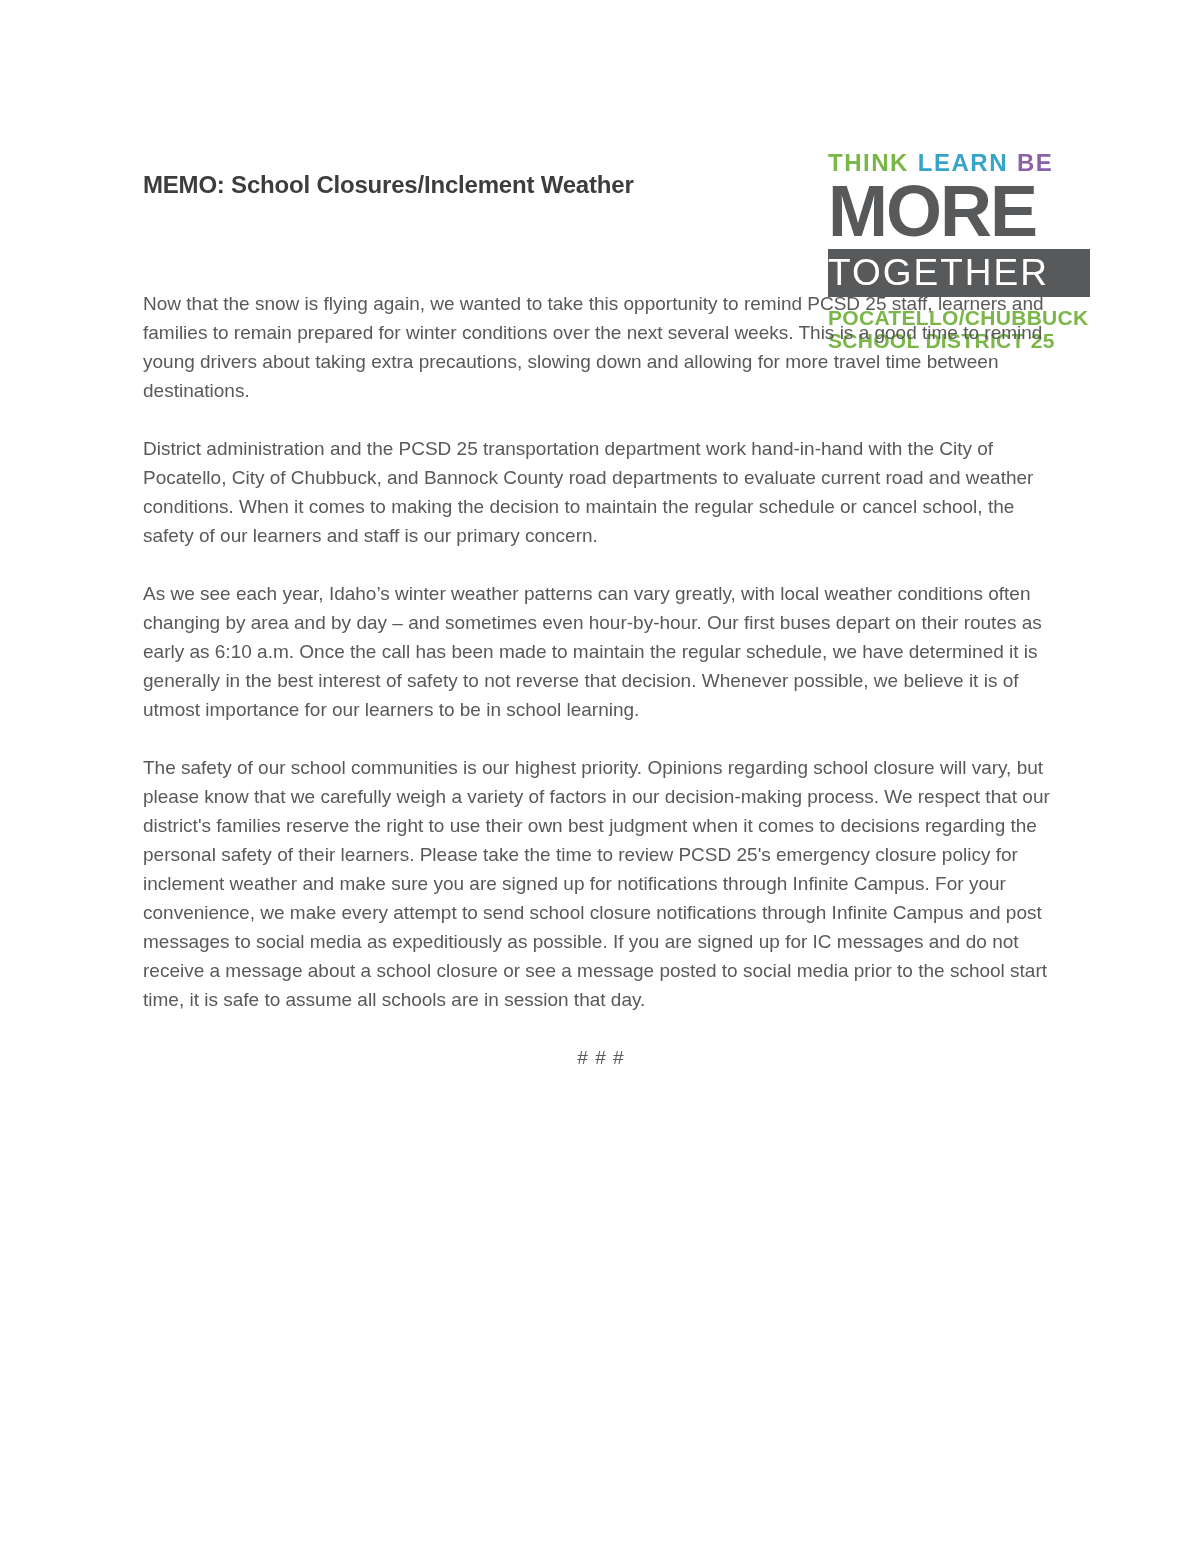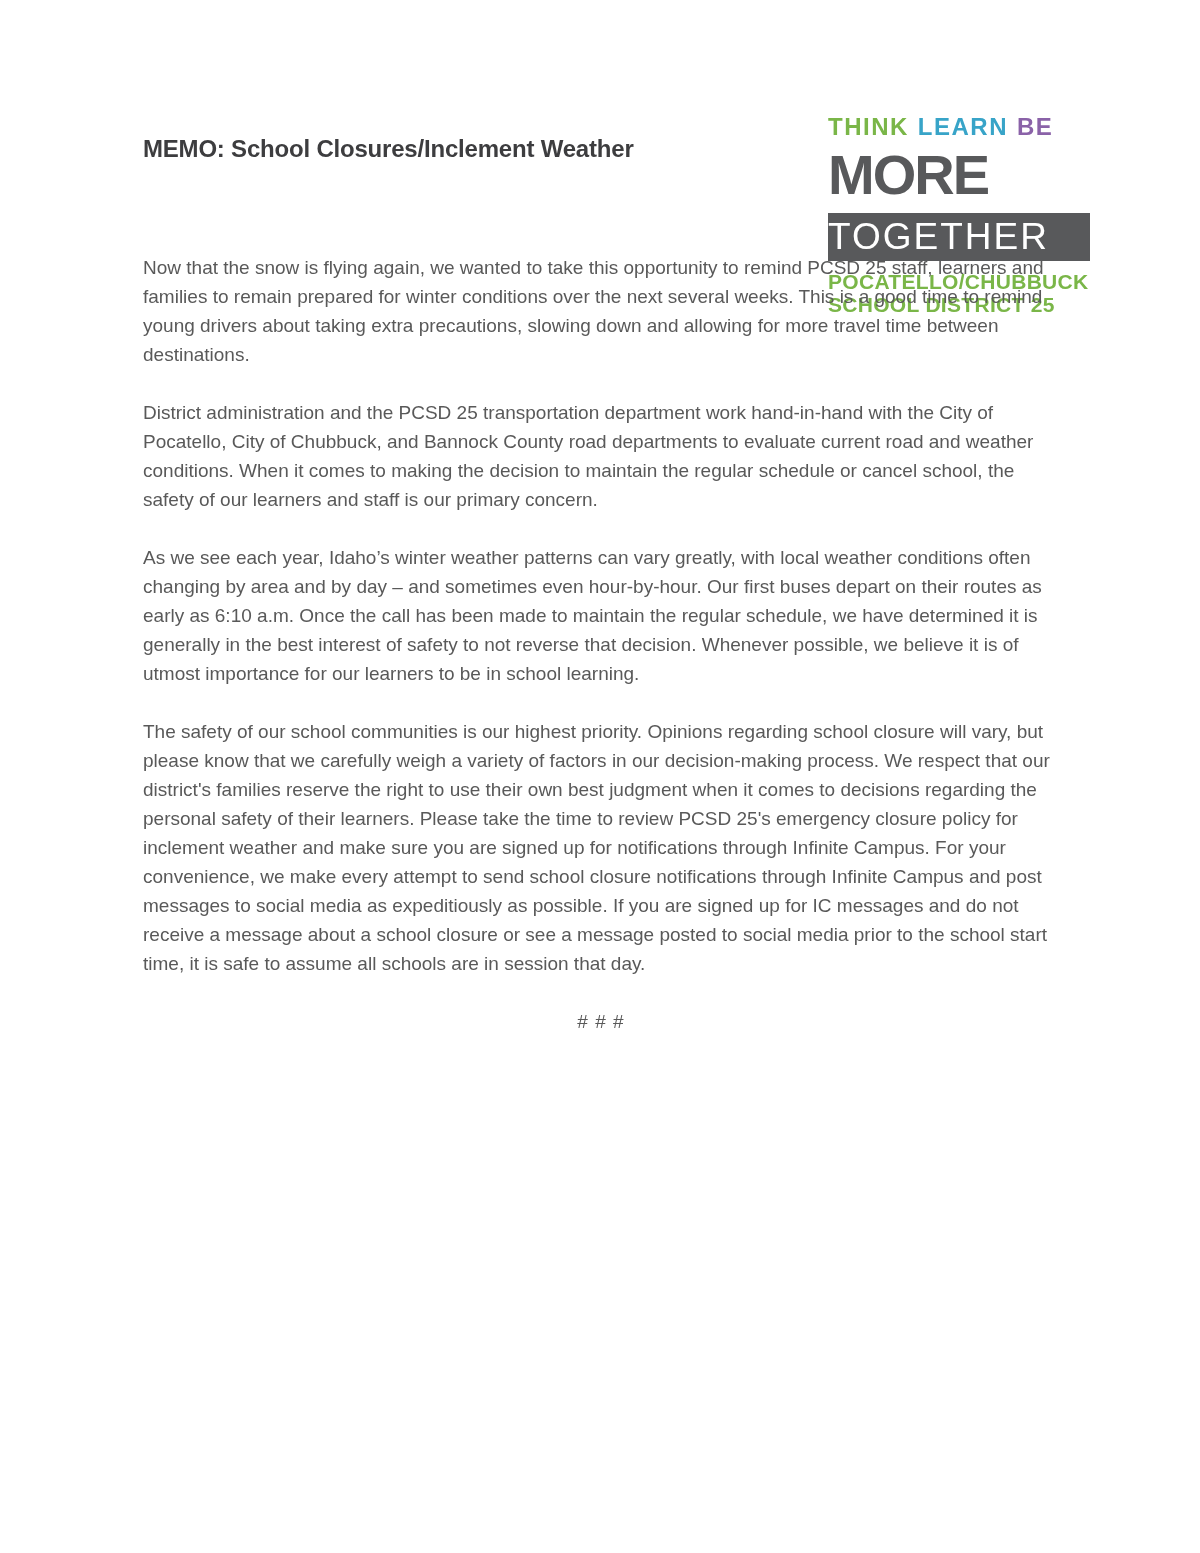--- a/index.html
+++ b/index.html
@@ -7,20 +7,21 @@
     padding: 0;
     background: #ffffff;
   }
   .page {
     position: relative;
     width: 1200px;
     height: 1111px;
     background: #ffffff;
     font-family: "Liberation Sans", sans-serif;
     overflow: hidden;
+    margin-top: 36px;
   }
 
   
   .memo-title {
     position: absolute;
     left: 143px;
     top: 135px;
     margin: 0;
     font-size: 24px;
     font-weight: 700;
@@ -41,21 +42,21 @@
     font-weight: 800;
     letter-spacing: 1.5px;
     line-height: 26px;
     white-space: nowrap;
   }
   .logo-think { color: #7ab648; }
   .logo-learn { color: #38a4c8; margin-left: 9px; }
   .logo-be    { color: #8a62a8; margin-left: 9px; }
   .logo-more {
     margin-top: 4px;
-    font-size: 56px;
+    font-size: 72px;
     font-weight: 800;
     letter-spacing: -2px;
     line-height: 62px;
     color: #58595b;
   }
   .logo-together {
     margin-top: 7px;
     height: 48px;
     line-height: 48px;
     background: #58595b;

